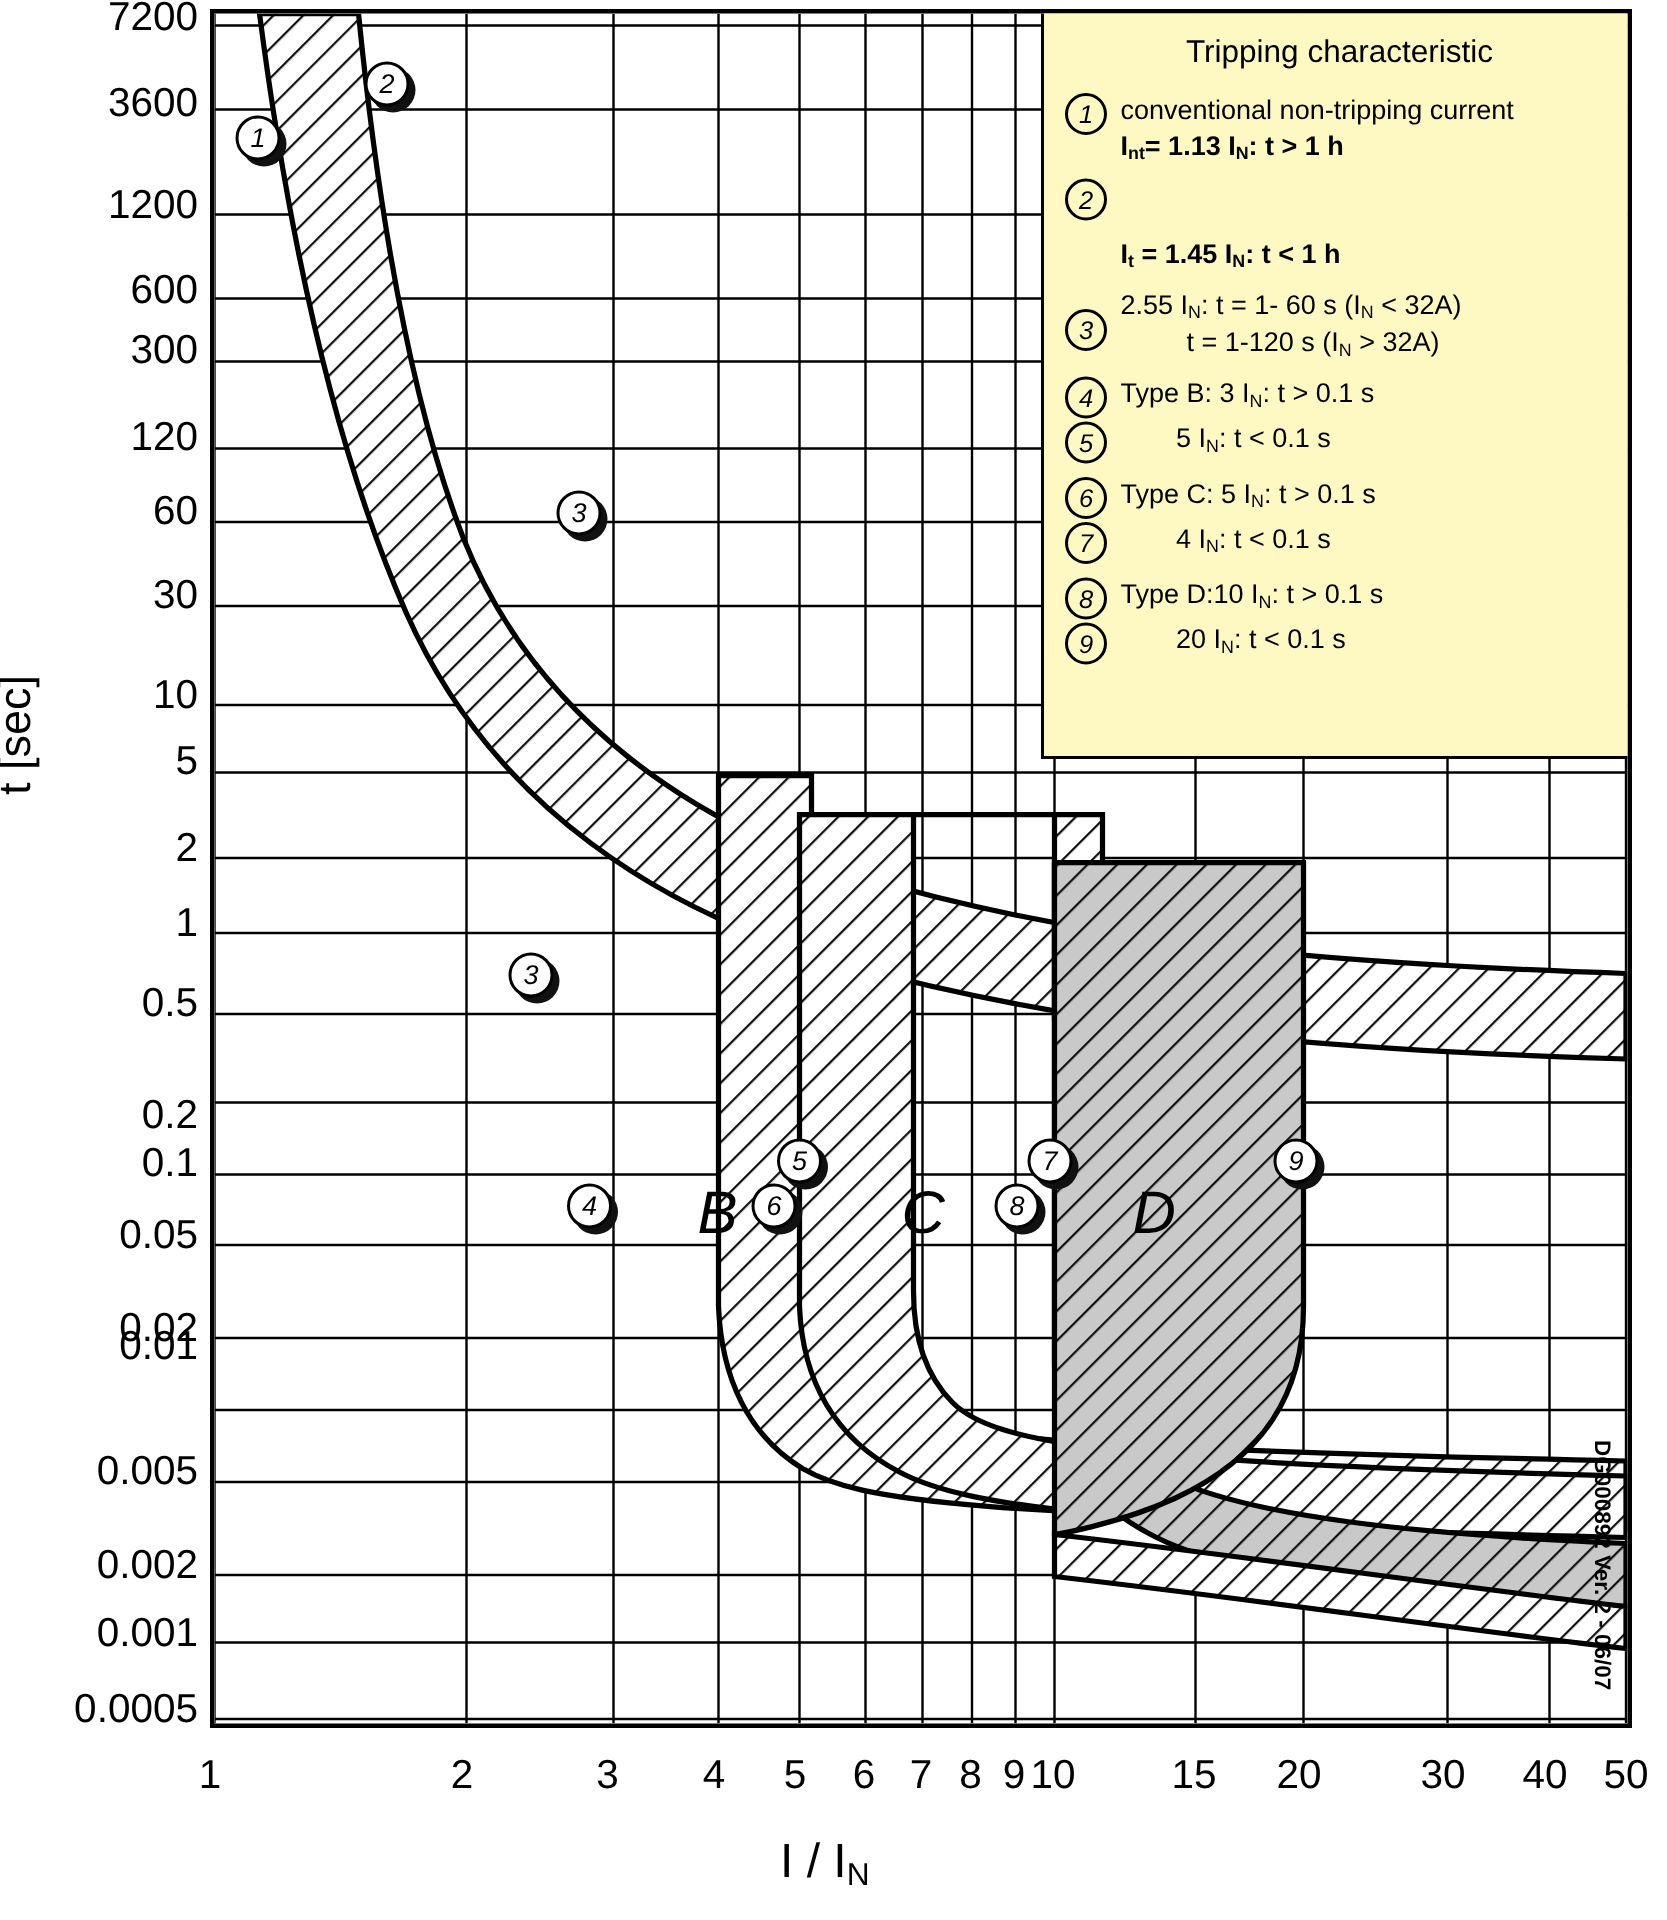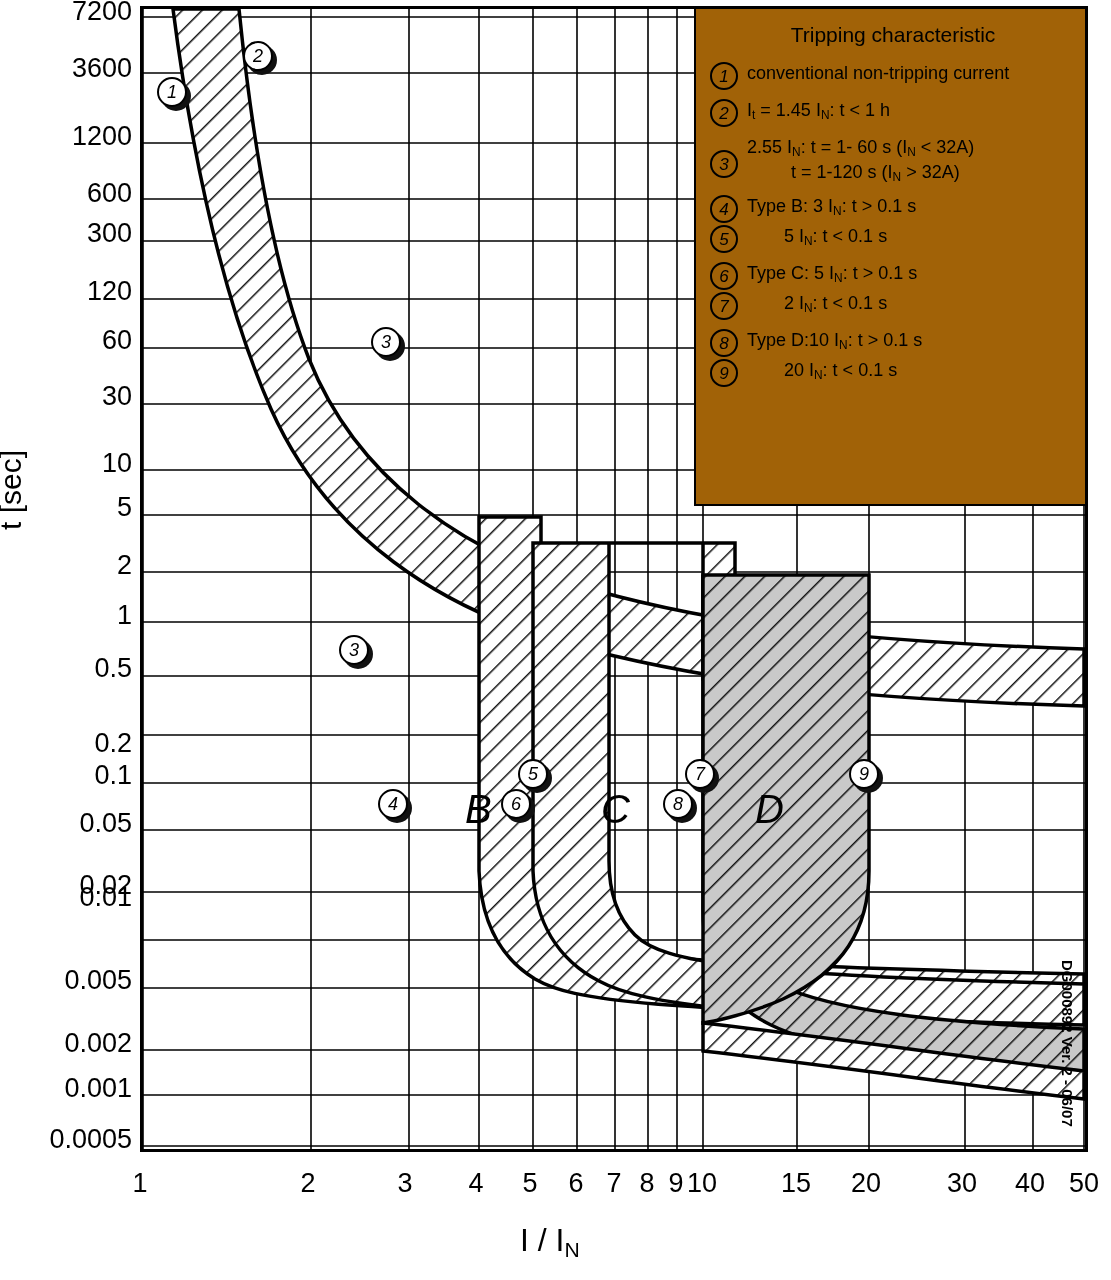--- a/index.html
+++ b/index.html
@@ -36,21 +36,21 @@
   }
   .sub{font-size:0.66em;vertical-align:-0.28em;}
 
   
   #legend{
     position:absolute;
     left:694px; top:6px;
     width:394px; height:498px;
     border:2px solid #000;
     box-sizing:border-box;
-    background:#a16207;
+    background:#fef9c3;
     padding:14px 10px 17px 14px;
   }
   #legend .ltitle{
     text-align:center;font-size:21px;line-height:1.25;font-weight:400;margin-bottom:14px;
   }
   .lrow{display:flex;align-items:flex-start;margin-bottom:9px;}
   .lnum{
     flex:0 0 auto;width:28px;height:28px;border:2px solid #000;border-radius:50%;
     font-size:17px;line-height:25px;text-align:center;font-style:italic;margin-right:9px;
     box-sizing:border-box;
@@ -258,27 +258,30 @@
 
     <div id="legend" style="left:551px;top:-3px;width:394px;height:500px;">
       <div class="ltitle">
         <div>Tripping characteristic</div>
       </div>
 
       <div class="lrow">
         <div class="lnum">1</div>
         <div class="ltext">
           <div>conventional non-tripping current</div>
+          <div style="font-weight:bold;">
+            <span>I</span><span class="sub">nt</span><span>= 1.13 I</span><span class="sub">N</span><span>: t &gt; 1 h</span>
+          </div>
         </div>
       </div>
 
       <div class="lrow">
         <div class="lnum">2</div>
         <div class="ltext">
-          <div style="font-weight:normal;">
+          <div style="font-weight:bold;margin-top:39px;">
             <span>I</span><span class="sub">t</span><span> = 1.45 I</span><span class="sub">N</span><span>: t &lt; 1 h</span>
           </div>
         </div>
       </div>
 
       <div class="lrow">
         <div class="lnum" style="margin-top:14px;">3</div>
         <div class="ltext">
           <div>
             <span>2.55 I</span><span class="sub">N</span><span>: t = 1- 60 s (I</span><span class="sub">N</span><span> &lt; 32A)</span>
@@ -306,21 +309,21 @@
       <div class="lrow tight">
         <div class="lnum">6</div>
         <div class="ltext">
           <span>Type C: 5 I</span><span class="sub">N</span><span>: t &gt; 0.1 s</span>
         </div>
       </div>
 
       <div class="lrow">
         <div class="lnum">7</div>
         <div class="ltext indent">
-          <span>2 I</span><span class="sub">N</span><span>: t &lt; 0.1 s</span>
+          <span>4 I</span><span class="sub">N</span><span>: t &lt; 0.1 s</span>
         </div>
       </div>
 
       <div class="lrow tight">
         <div class="lnum">8</div>
         <div class="ltext">
           <span>Type D:10 I</span><span class="sub">N</span><span>: t &gt; 0.1 s</span>
         </div>
       </div>
 

